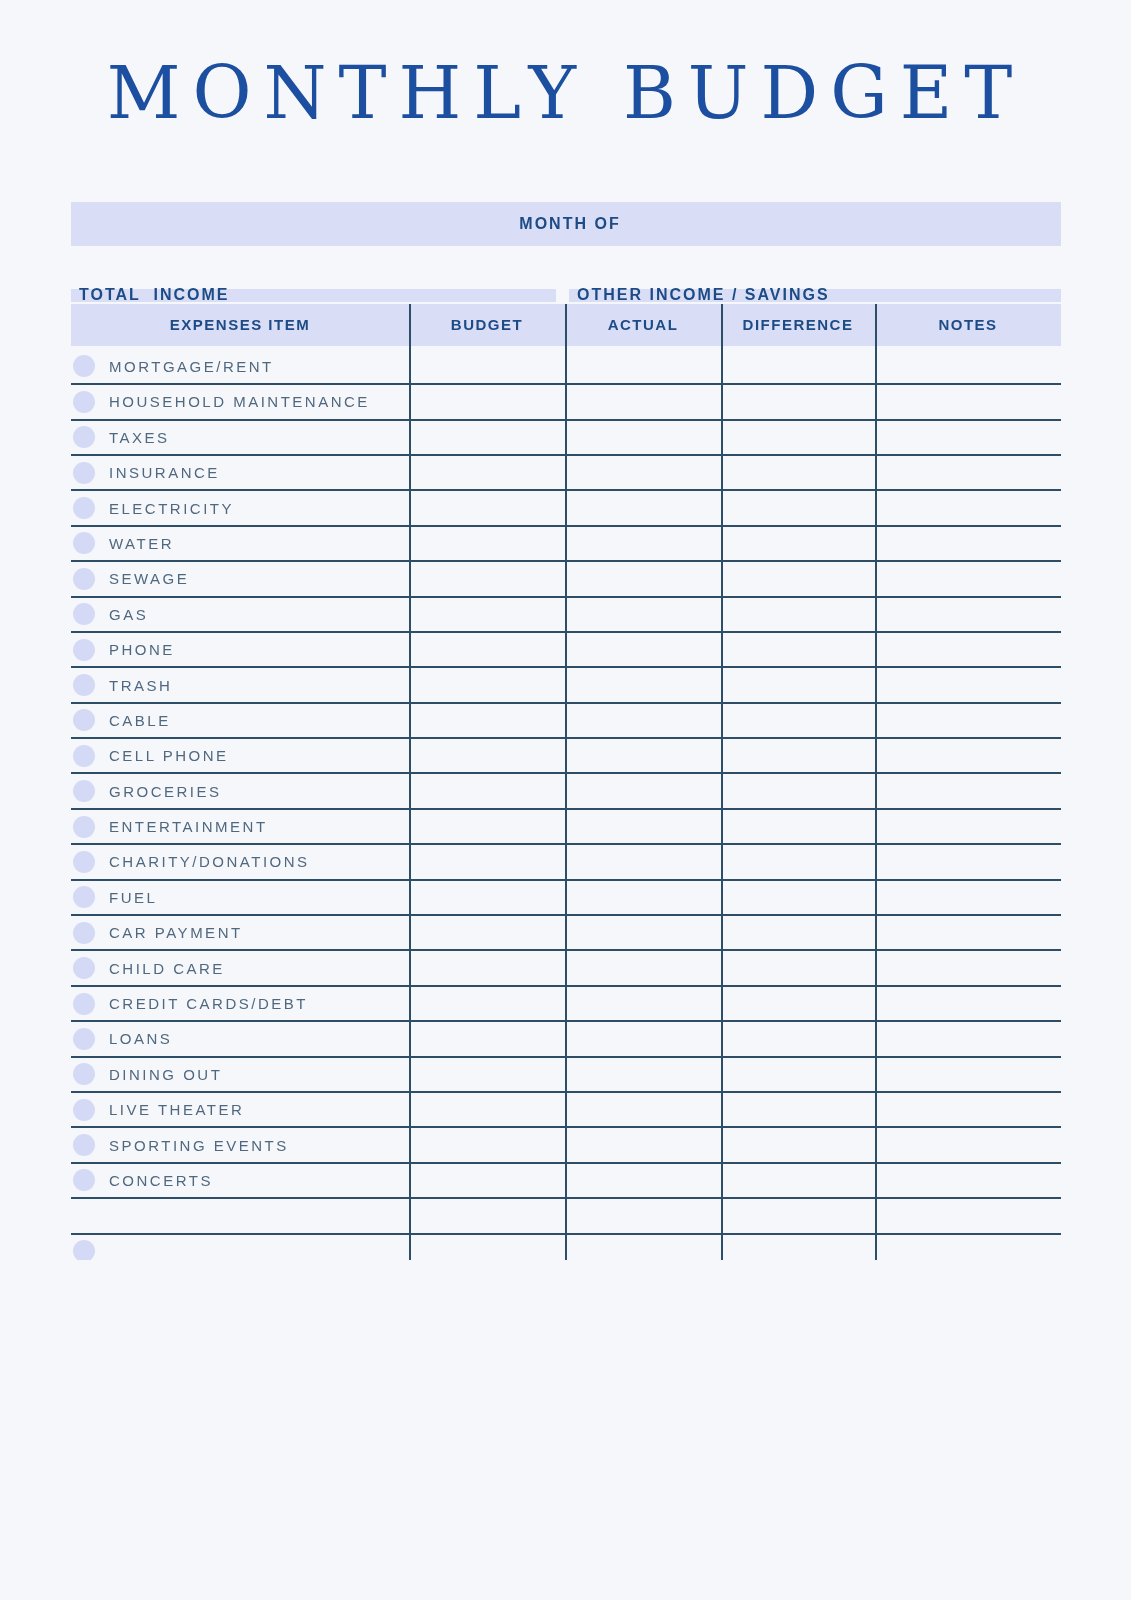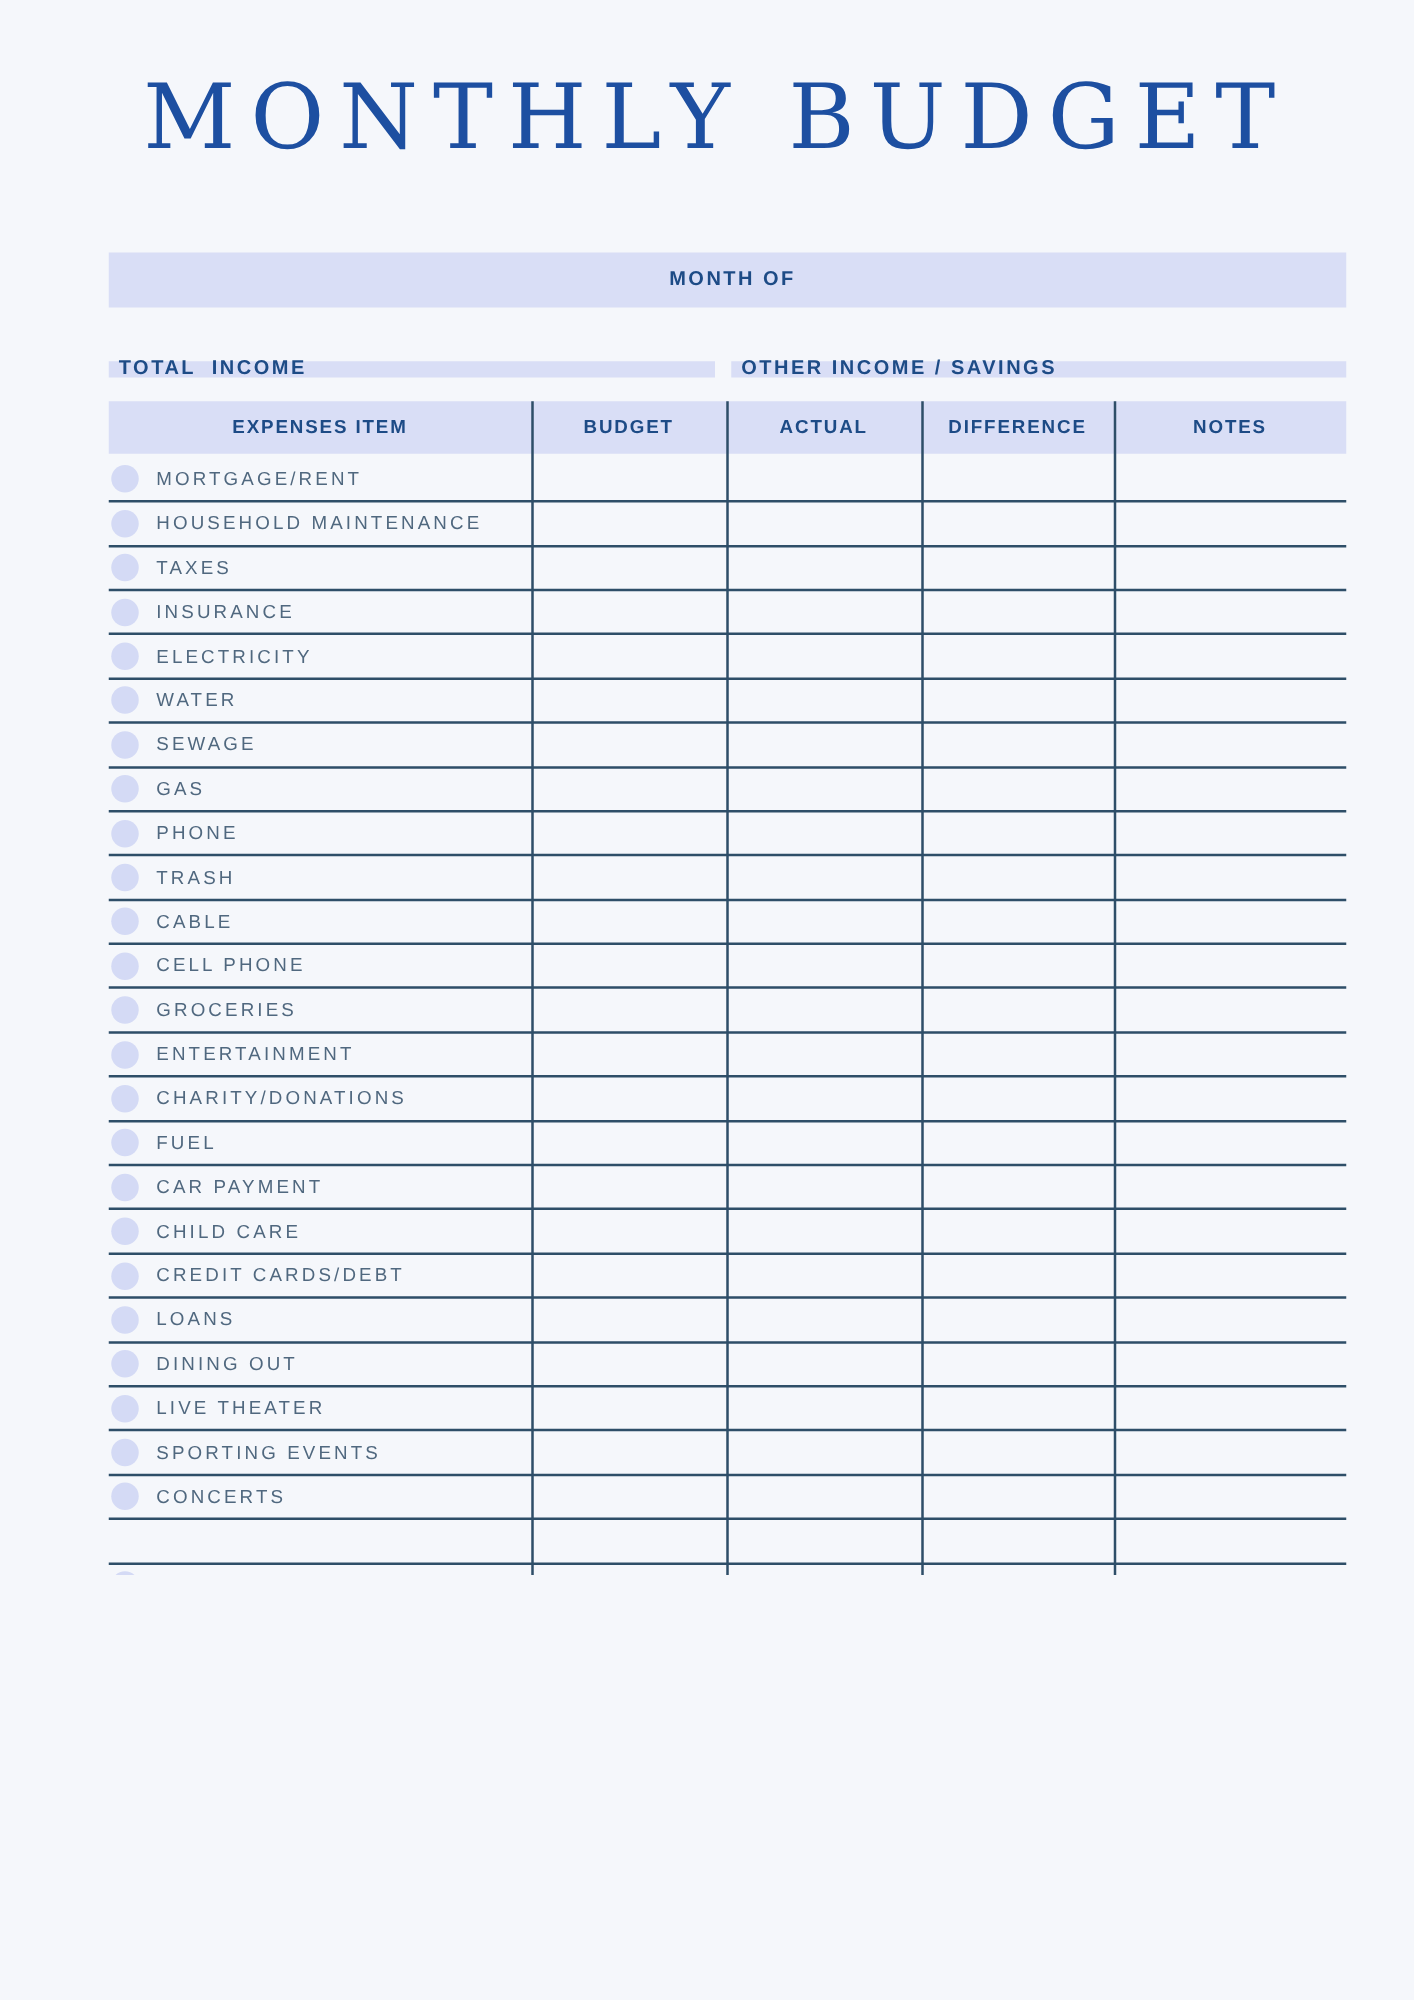--- a/index.html
+++ b/index.html
@@ -12,21 +12,20 @@
     --line:#2e4e68;
   }
   *{margin:0;padding:0;box-sizing:border-box;}
   html,body{background:var(--page-bg);}
   .page{
     position:relative;
     width:1131px;height:1260px;
     background:var(--page-bg);
     font-family:"Liberation Sans",sans-serif;
     overflow:hidden;
-    padding-left:16px;
   }
   .title{
     padding-top:52px;
     text-align:center;
     font-family:"DejaVu Serif",serif;
     font-weight:normal;
     font-size:72px;
     line-height:1.15;
     letter-spacing:12px;
     color:var(--title-blue);
@@ -41,21 +40,21 @@
   }
   .band-label{
     font-weight:bold;font-size:16px;letter-spacing:2px;
     color:var(--label-navy);white-space:pre;
   }
   .month-band{margin-top:67px;height:44px;justify-content:center;}
   .income-row{margin-top:13px;display:flex;height:43px;}
   .income-left{width:485px;}
   .income-gap{width:13px;}
   .income-right{width:492px;}
-  .table{position:relative;margin-top:19px;}
+  .table{position:relative;margin-top:2px;}
   .vline{
     position:absolute;top:0;bottom:0;width:2px;
     background:var(--line);z-index:2;pointer-events:none;
   }
   .vline-1{left:338px;} .vline-2{left:494px;} .vline-3{left:650px;} .vline-4{left:804px;}
   .grid-row{display:grid;grid-template-columns:338px 156px 156px 154px 186px;}
   .thead{height:42px;background:var(--band-bg);}
   .thead .hcell{
     display:flex;align-items:center;justify-content:center;
     font-weight:bold;font-size:15px;letter-spacing:1.5px;

